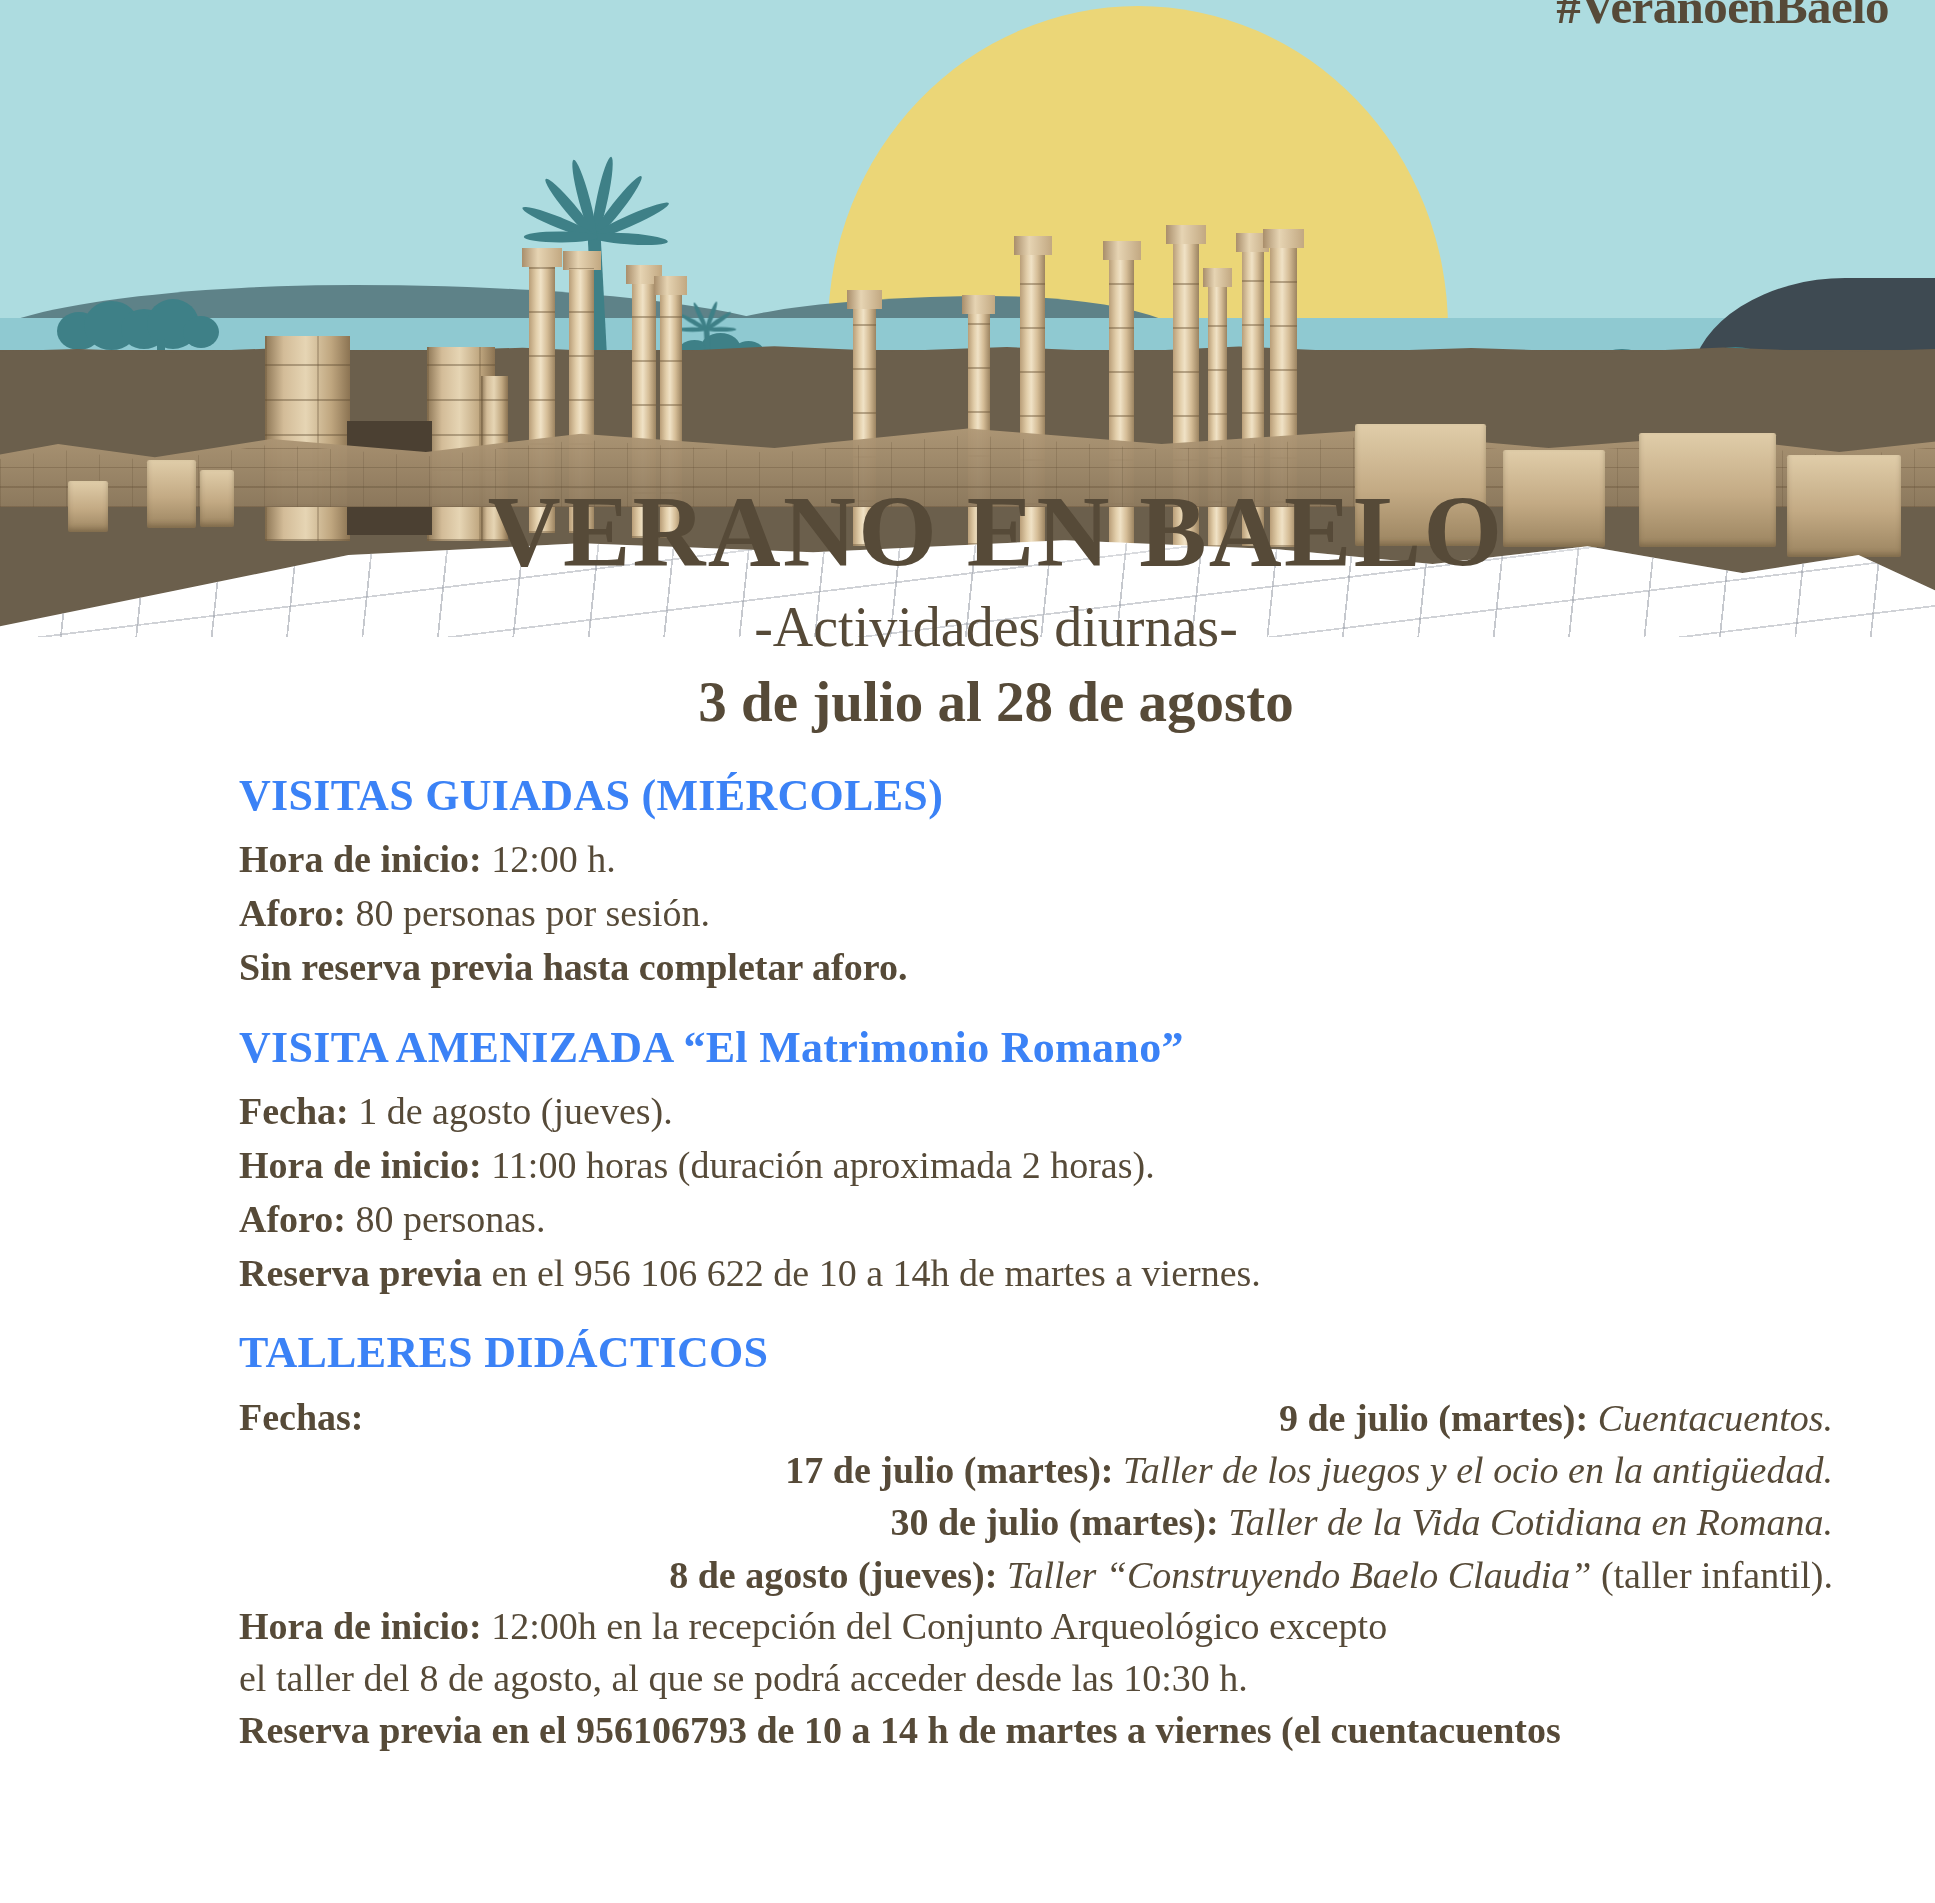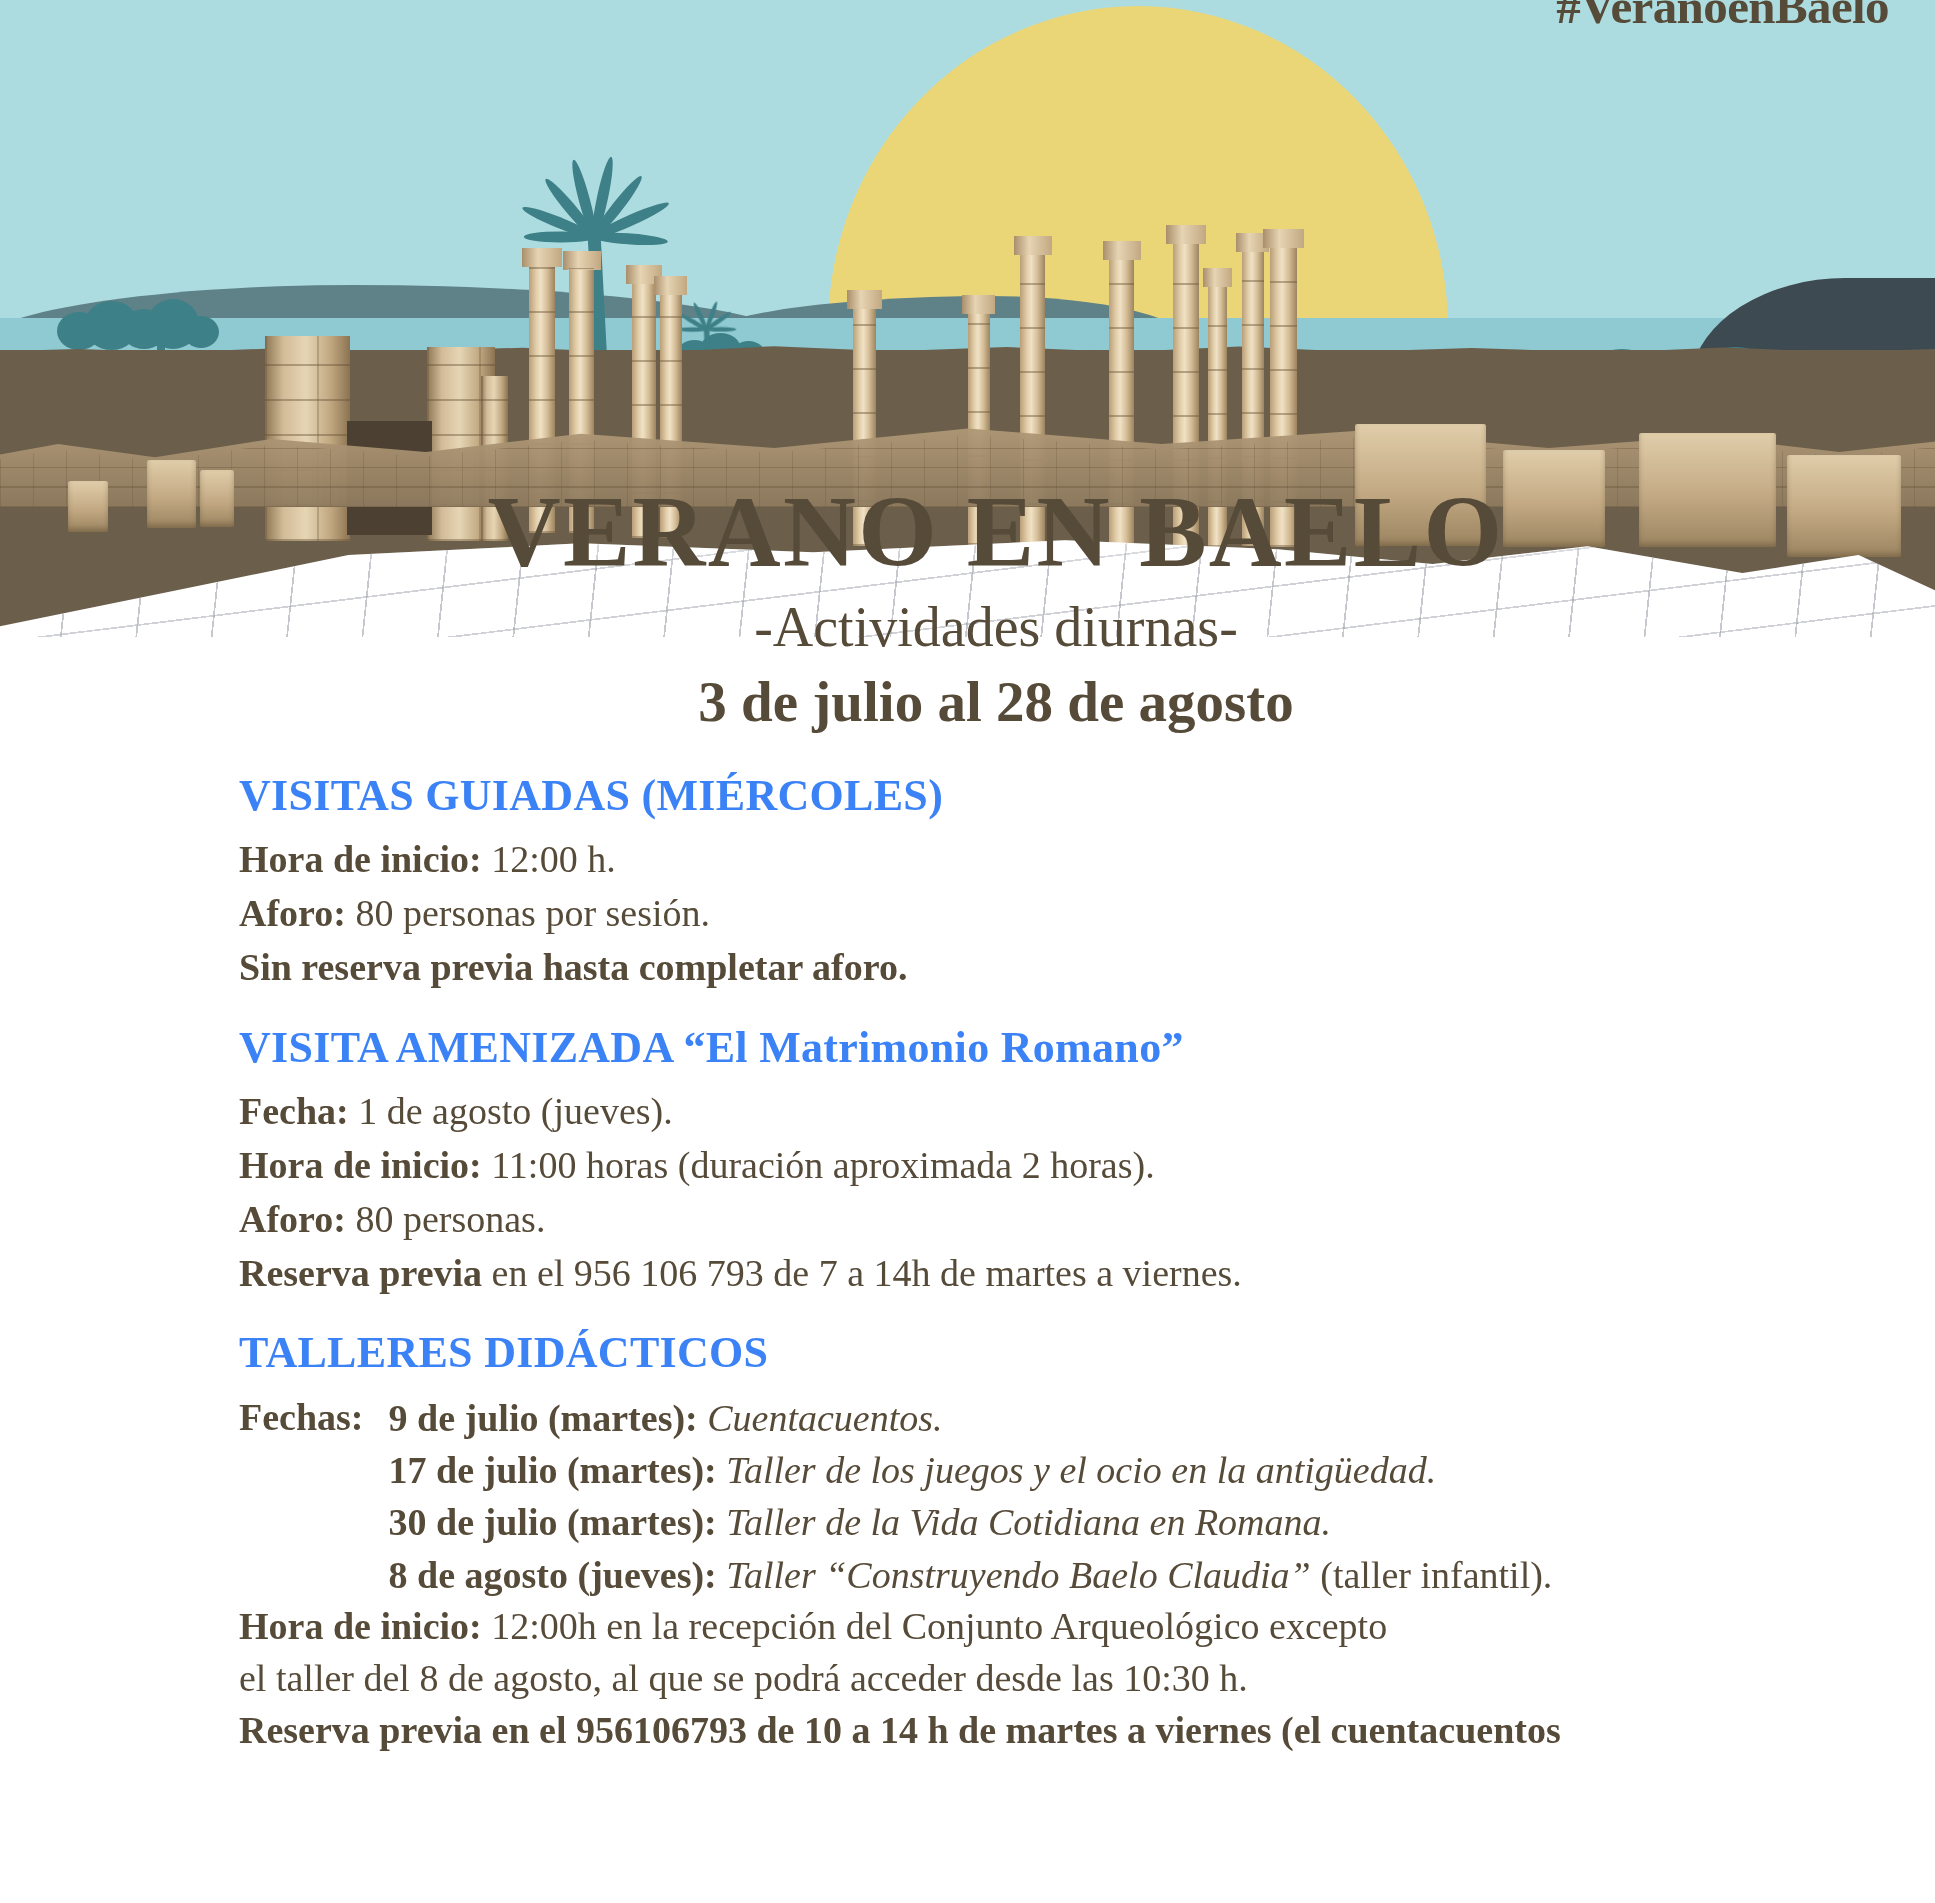--- a/index.html
+++ b/index.html
@@ -298,20 +298,21 @@
     color: #564A38;
   }
   .fechas-list {
     flex: 1 1 auto;
   }
   .fechas-list .item {
     font-size: 38px;
     line-height: 1.32;
     margin-bottom: 2.3px;
     color: #564A38;
+    text-align: right;
   }
   .fechas-list .item b { font-weight: 700; }
   .fechas-list .item i { font-style: italic; }
   .sec3-tail .line { margin-bottom: 2.3px; }
 </style>
 </head>
 <body>
 
 <div class="hero">
 
@@ -424,21 +425,21 @@
     <div class="line"><b>Hora de inicio:</b><span> 12:00 h.</span></div>
     <div class="line"><b>Aforo:</b><span> 80 personas por sesión.</span></div>
     <div class="line strong"><b>Sin reserva previa hasta completar aforo.</b><span></span></div>
   </div>
 
   <div class="section">
     <div class="sec-head">VISITA AMENIZADA “El Matrimonio Romano”</div>
     <div class="line"><b>Fecha:</b><span> 1 de agosto (jueves).</span></div>
     <div class="line"><b>Hora de inicio:</b><span> 11:00 horas (duración aproximada 2 horas).</span></div>
     <div class="line"><b>Aforo:</b><span> 80 personas.</span></div>
-    <div class="line"><b>Reserva previa</b><span> en el 956 106 793 de 7 a 14h de martes a viernes.</span></div>
+    <div class="line"><b>Reserva previa</b><span> en el 956 106 622 de 10 a 14h de martes a viernes.</span></div>
   </div>
 
   <div class="section">
     <div class="sec-head">TALLERES DIDÁCTICOS</div>
 
     <div class="fechas-row">
       <div class="fechas-label">Fechas:</div>
       <div class="fechas-list">
         <div class="item"><b>9 de julio (martes):</b><i> Cuentacuentos.</i><span></span></div>
         <div class="item"><b>17 de julio (martes):</b><i> Taller de los juegos y el ocio en la antigüedad.</i><span></span></div>

